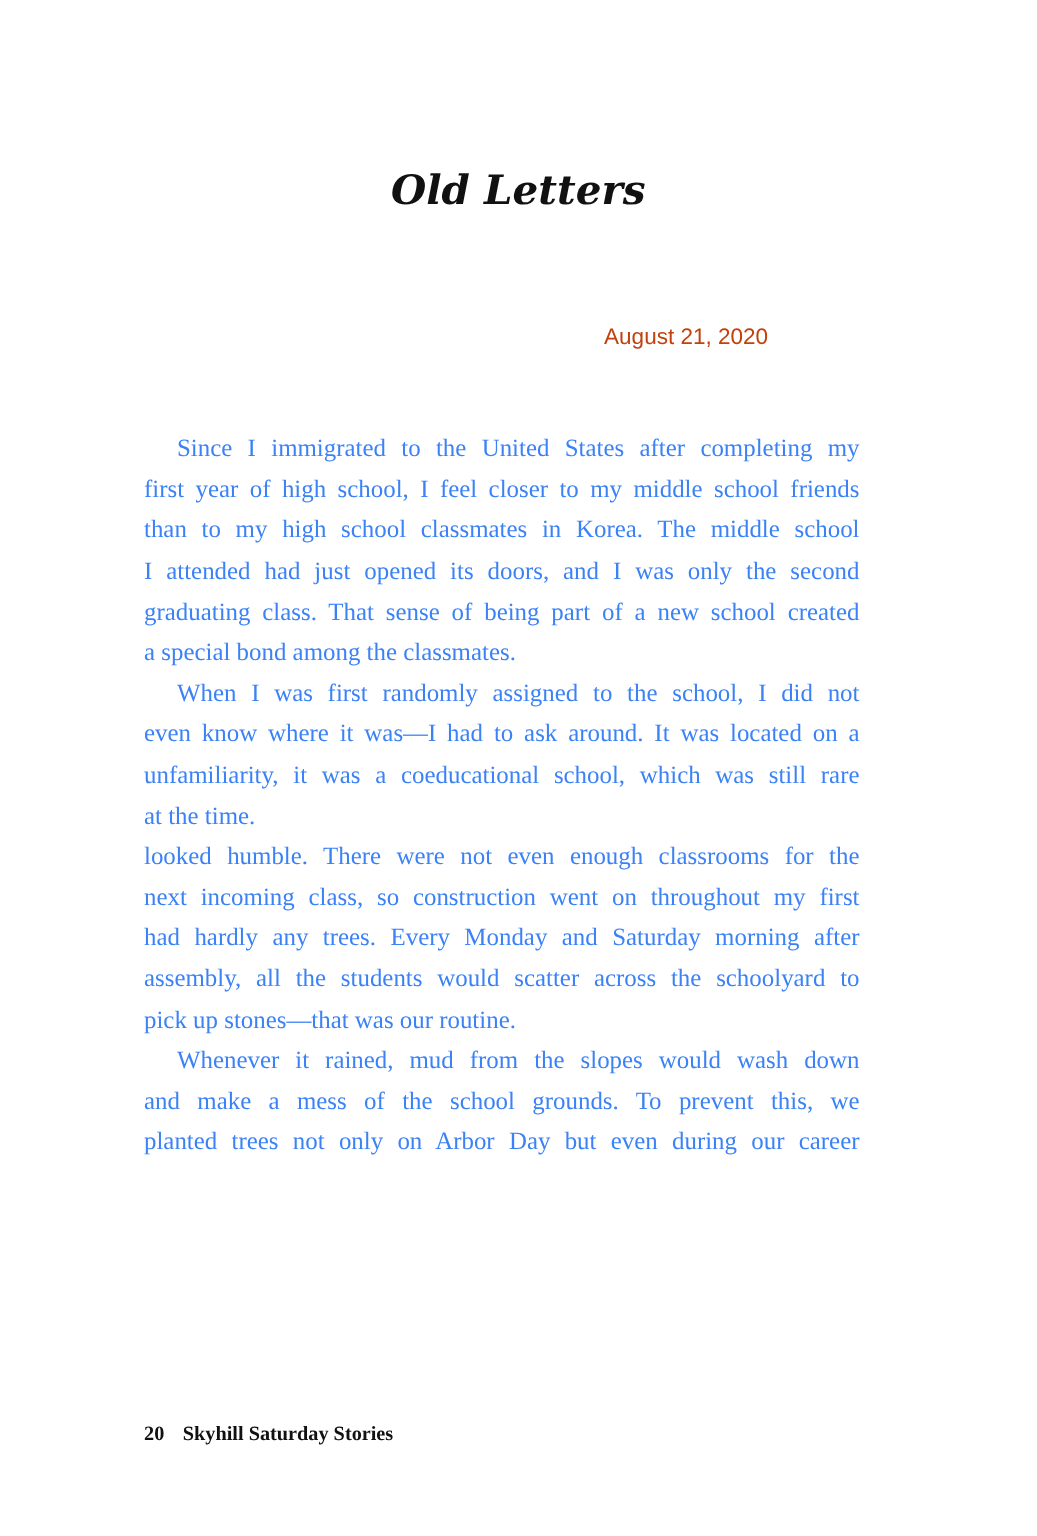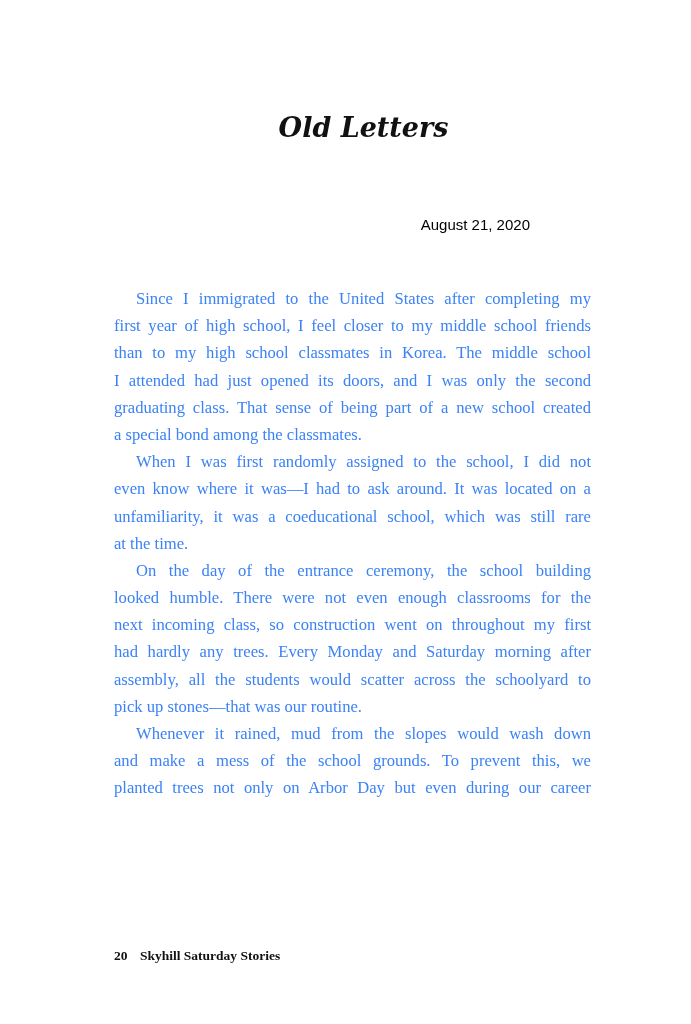--- a/index.html
+++ b/index.html
@@ -1,26 +1,26 @@
 <!DOCTYPE html>
 <html><head>
 <meta charset="utf-8">
 <style>
   html, body { margin: 0; padding: 0; background: #ffffff; }
   body { width: 691px; height: 1024px; position: relative; overflow: hidden; color: #231f20; }
-  .page { position: absolute; left: 18px; top: 0; width: 630px; height: 1024px; }
+  .page { position: absolute; left: 0; top: 0; width: 630px; height: 1024px; }
   .title {
     position: absolute; left: 0; width: 691px; top: 112px;
     text-align: center;
     font-family: "DejaVu Serif", serif; font-style: italic; font-weight: bold;
     font-size: 27px; color: #111; letter-spacing: 0px;
   }
   .date {
     position: absolute; right: 118px; top: 216px;
-    font-family: "Liberation Sans", sans-serif; font-size: 15px; color: #000000;
+    font-family: "Liberation Sans", sans-serif; font-size: 15px; color: #c2410c;
   }
   .body-text {
     position: absolute; left: 96px; top: 285px; width: 477px;
     font-family: "Liberation Serif", serif; font-size: 16.6px; line-height: 27.2px;
     color: #3b82f6;
   }
   .line { display: block; white-space: nowrap; text-align: justify; text-align-last: justify; height: 27.2px; }
   .line.last { text-align-last: left; }
   .line.indent { padding-left: 22px; }
   .footer {
@@ -39,21 +39,20 @@
       <span class="line indent">Since I immigrated to the United States after completing my</span>
       <span class="line">first year of high school, I feel closer to my middle school friends</span>
       <span class="line">than to my high school classmates in Korea. The middle school</span>
       <span class="line">I attended had just opened its doors, and I was only the second</span>
       <span class="line">graduating class. That sense of being part of a new school created</span>
       <span class="line last">a special bond among the classmates.</span>
       <span class="line indent">When I was first randomly assigned to the school, I did not</span>
       <span class="line">even know where it was—I had to ask around. It was located on a</span>
       <span class="line">unfamiliarity, it was a coeducational school, which was still rare</span>
       <span class="line last">at the time.</span>
-      <span class="line indent">On the day of the entrance ceremony, the school building</span>
       <span class="line">looked humble. There were not even enough classrooms for the</span>
       <span class="line">next incoming class, so construction went on throughout my first</span>
       <span class="line">had hardly any trees. Every Monday and Saturday morning after</span>
       <span class="line">assembly, all the students would scatter across the schoolyard to</span>
       <span class="line last">pick up stones—that was our routine.</span>
       <span class="line indent">Whenever it rained, mud from the slopes would wash down</span>
       <span class="line">and make a mess of the school grounds. To prevent this, we</span>
       <span class="line">planted trees not only on Arbor Day but even during our career</span>
     </div>
   <div class="footer">

